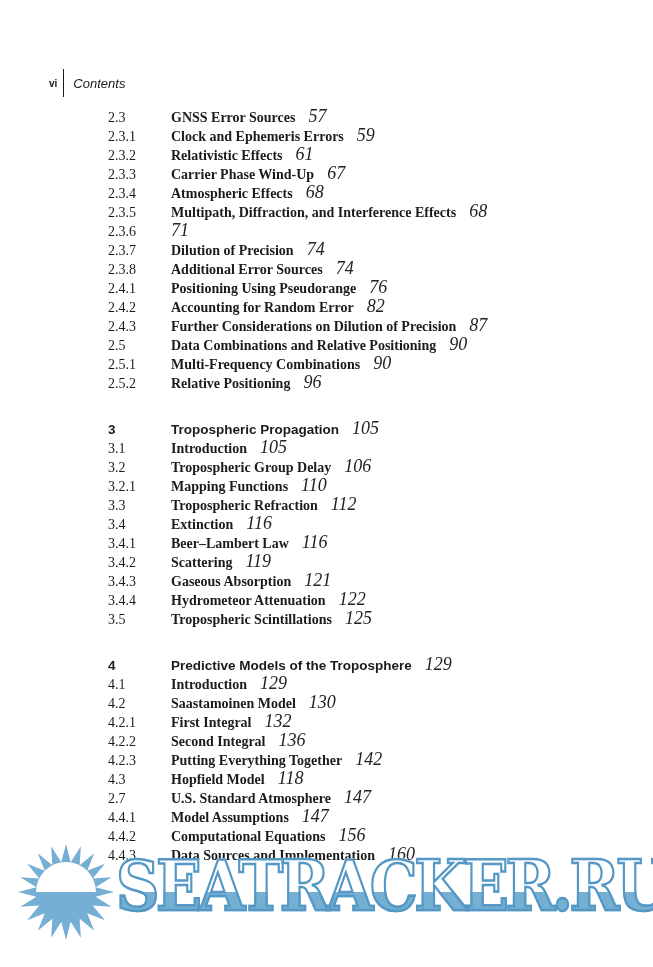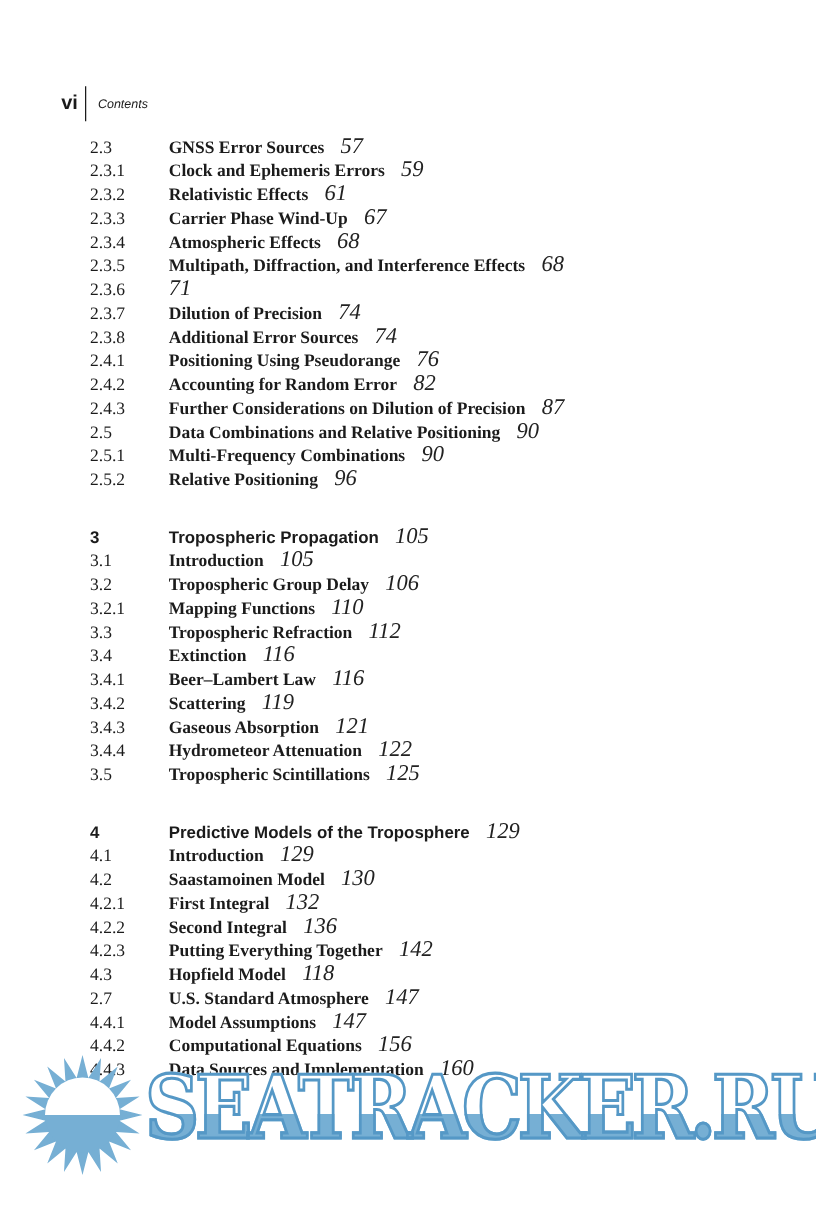--- a/index.html
+++ b/index.html
@@ -13,41 +13,41 @@
   }
   .page{position:absolute;inset:0;}
 
   
   .running-header{
     position:absolute;left:49px;top:68px;
     display:flex;align-items:center;height:30px;
   }
   .folio{
     font-family:"Liberation Sans", sans-serif;
-    font-weight:bold;font-size:16px;
+    font-weight:bold;font-size:10px;
     margin-right:6px;
   }
   .header-rule{
     width:1px;height:28px;background:#1b1b1b;
     margin-right:9px;
   }
   .running-title{
     font-family:"Liberation Sans", sans-serif;
-    font-style:italic;font-size:10px;
+    font-style:italic;font-size:13px;
   }
 
   
   .toc{position:absolute;left:72px;top:107px;right:20px;}
   .group + .group{margin-top:27px;}
   .row{
     display:flex;align-items:baseline;
     height:19px;line-height:19px;
     font-size:14px;white-space:nowrap;
   }
-  .row .num{flex:0 0 63px;}
+  .row .num{flex:0 0 63px;margin-left:36px;}
   .row .title{margin-right:13px;font-weight:bold;}
   .row .pg{
     font-style:italic;font-size:18px;color:#222;
   }
   .row.chapter .num,
   .row.chapter .title{
     font-family:"Liberation Sans", sans-serif;
     font-weight:bold;font-size:13.5px;
   }
 

